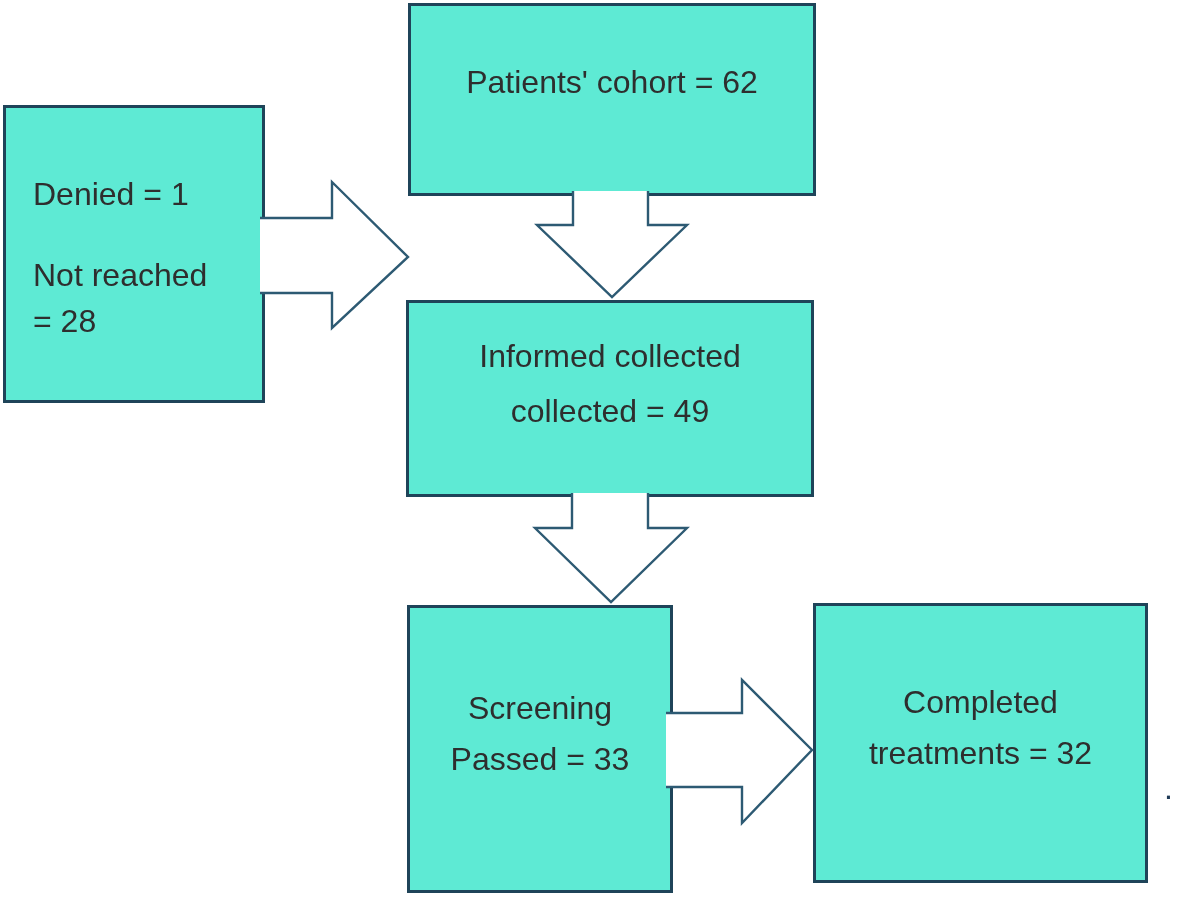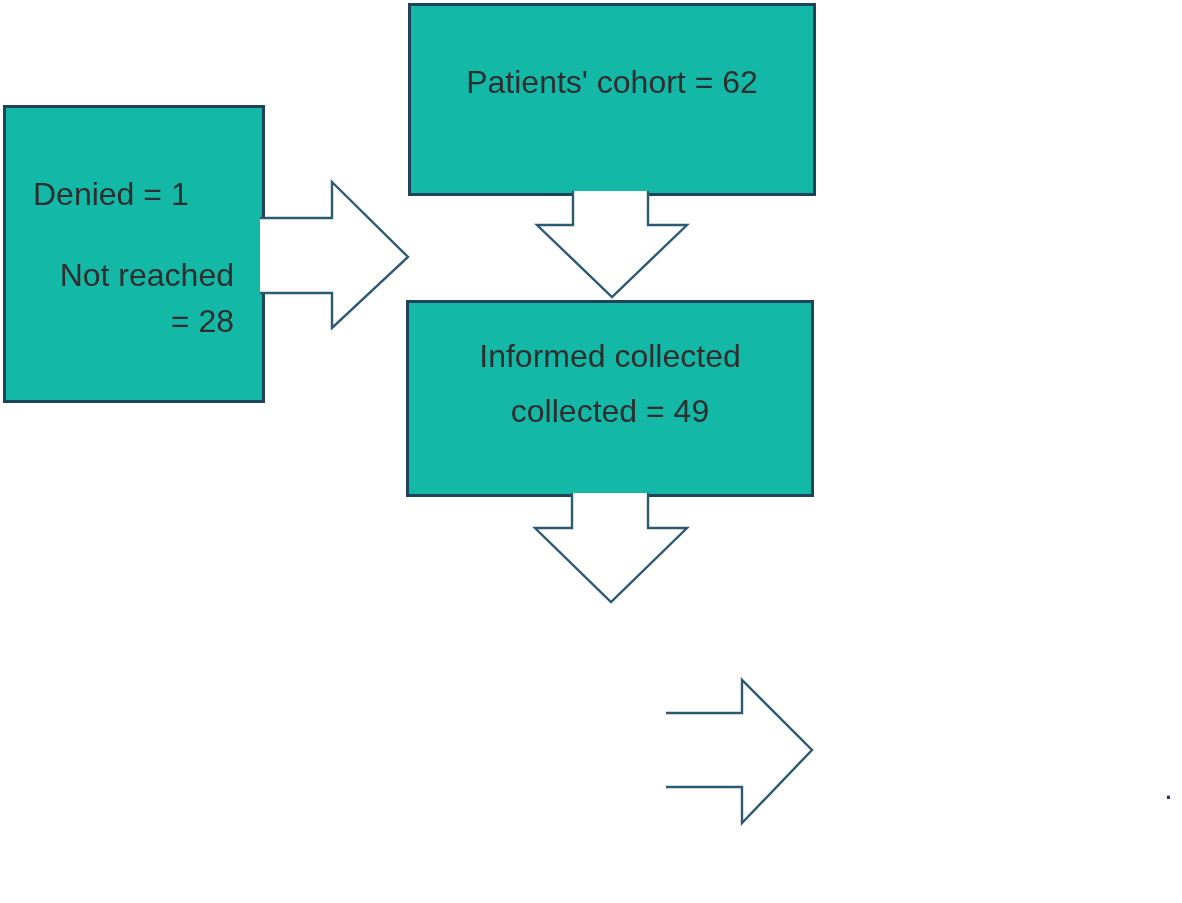--- a/index.html
+++ b/index.html
@@ -12,21 +12,21 @@
     width: 1182px;
     height: 903px;
     background: #ffffff;
     overflow: hidden;
     font-family: "Liberation Sans", sans-serif;
     color: #2e2e2e;
   }
   .box {
     position: absolute;
     box-sizing: border-box;
-    background: #14b8a6;
+    background: #5eead4;
     border: 3px solid #1f4459;
     display: flex;
     flex-direction: column;
     justify-content: center;
     align-items: center;
     text-align: center;
     font-size: 32px;
     line-height: 1.6;
     z-index: 1;
   }
@@ -38,21 +38,21 @@
   #box-excluded {
     left: 3px; top: 105px; width: 262px; height: 298px;
     justify-content: flex-start;
     align-items: flex-start;
     text-align: left;
     padding: 64px 28px 0 27px;
     line-height: 1.42;
   }
   #box-excluded .inner { transform: none; }
   #box-excluded p { margin: 0; }
-  #box-excluded p + p { margin-top: 36px; text-align: right; }
+  #box-excluded p + p { margin-top: 36px; }
   #box-consents  { left: 406px; top: 300px; width: 408px; height: 197px; line-height: 1.7; }
   #box-screening { left: 407px; top: 605px; width: 266px; height: 288px; }
   #box-completed { left: 813px; top: 603px; width: 335px; height: 280px; }
   .line { display: block; }
   #arrow-layer {
     position: absolute;
     left: 0; top: 0;
     width: 1182px;
     height: 903px;
     z-index: 2;
@@ -88,21 +88,33 @@
     </div>
   </div>
 
   <div class="box" id="box-consents">
     <div class="inner">
       <span class="line">Informed collected</span>
       <span class="line">collected = 49</span>
     </div>
   </div>
 
+  <div class="box" id="box-screening">
+    <div class="inner">
+      <span class="line">Screening</span>
+      <span class="line">Passed = 33</span>
+    </div>
+  </div>
 
+  <div class="box" id="box-completed">
+    <div class="inner">
+      <span class="line">Completed</span>
+      <span class="line">treatments = 32</span>
+    </div>
+  </div>
 
   <svg id="arrow-layer" viewBox="0 0 1182 903" xmlns="http://www.w3.org/2000/svg">
 
     <path d="M 573 191 L 573 225 L 537 225 L 612 297 L 687 225 L 648 225 L 648 191" stroke="#2d5a73"></path>
 
     <path d="M 260 218 L 332 218 L 332 182 L 408 257 L 332 328 L 332 293 L 260 293" stroke="#2d5a73"></path>
 
     <path d="M 572 493 L 572 528 L 535 528 L 611 602 L 687 528 L 648 528 L 648 493" stroke="#2d5a73"></path>
 
     <path d="M 666 713 L 742 713 L 742 680 L 812 750 L 742 823 L 742 787 L 666 787" stroke="#2d5a73"></path>

